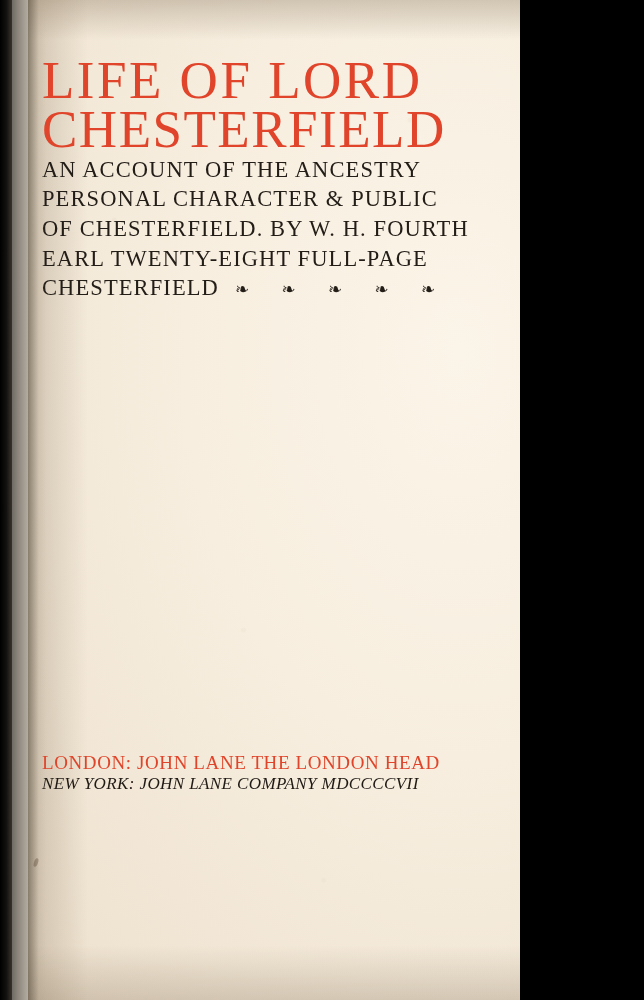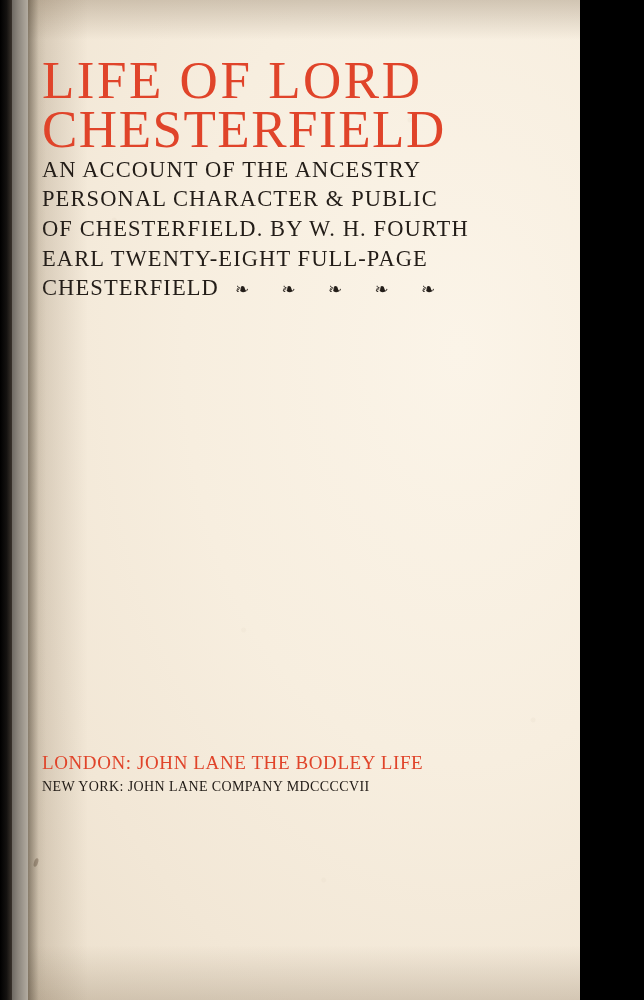--- a/index.html
+++ b/index.html
@@ -2,21 +2,21 @@
 <html><head>
 <meta charset="utf-8">
 <style>
   html, body {
     margin: 0;
     padding: 0;
     background: #000000;
   }
   #page {
     position: relative;
-    width: 580px;
+    width: 520px;
     height: 1000px;
     overflow: hidden;
     background: #0b0b0b;
     font-family: "Liberation Serif", serif;
   }
   
   .gutter-dark {
     position: absolute;
     left: 0; top: 0;
     width: 12px; height: 1000px;
@@ -120,25 +120,25 @@
   }
   .imprint-london {
     color: #e0442a;
     font-size: 19px;
     letter-spacing: 0.6px;
     font-family: "Liberation Serif", serif;
     white-space: nowrap;
   }
   .imprint-newyork {
     color: #201a15;
-    font-size: 14px;
+    font-size: 17px;
     letter-spacing: 0.4px;
-    margin-top: 5px;
     font-family: "Liberation Serif", serif;
     white-space: nowrap;
+    font-style: italic;
   }
 
   
   .speck {
     position: absolute;
     left: 6px; top: 858px;
     width: 4px; height: 9px;
     background: rgba(90,70,50,0.45);
     border-radius: 50%;
     transform: rotate(18deg);
@@ -168,19 +168,19 @@
       <div class="subtitle">
         <span class="sline">AN ACCOUNT OF THE ANCESTRY</span>
         <span class="sline">PERSONAL CHARACTER &amp; PUBLIC</span>
         <span class="sline">OF CHESTERFIELD.  BY W. H. FOURTH</span>
         <span class="sline">EARL TWENTY-EIGHT FULL-PAGE</span>
         <span class="sline"><span>CHESTERFIELD</span><span class="fleurons">❧ ❧ ❧ ❧ ❧</span></span>
       </div>
     </div>
 
     <div class="imprint">
-      <div class="imprint-london">LONDON: JOHN LANE THE BODLEY LIFE</div>
+      <div class="imprint-london">LONDON: JOHN LANE THE LONDON HEAD</div>
       <div class="imprint-newyork">NEW YORK: JOHN LANE COMPANY MDCCCCVII</div>
     </div>
   </div>
 
   <div class="page-edge-shadow"></div>
 </div>
 
 </body></html>

